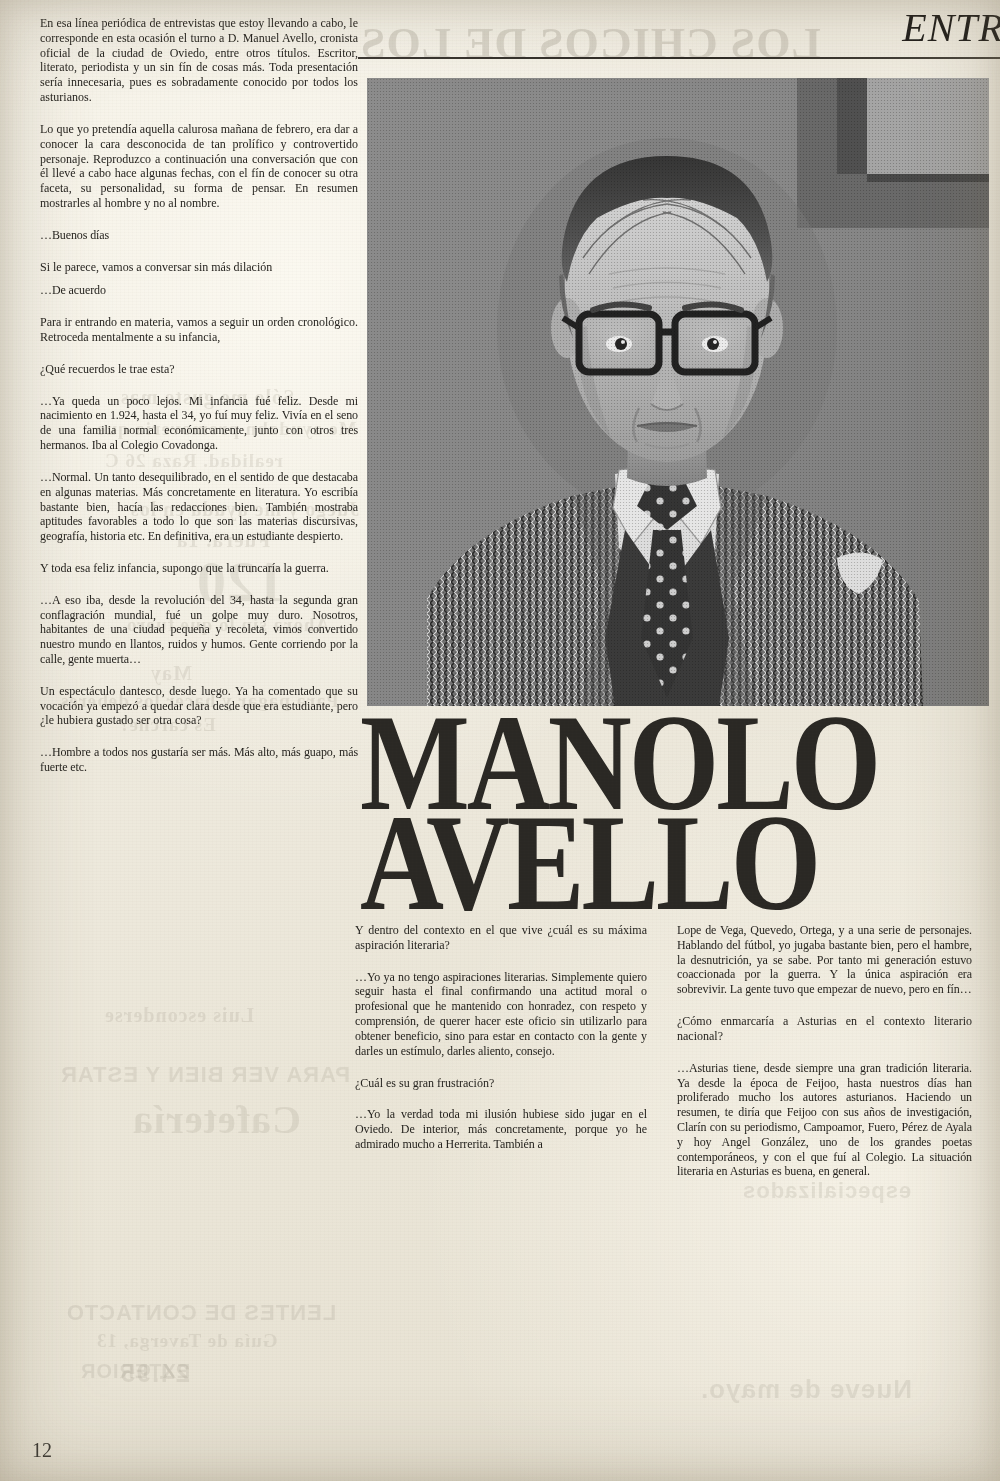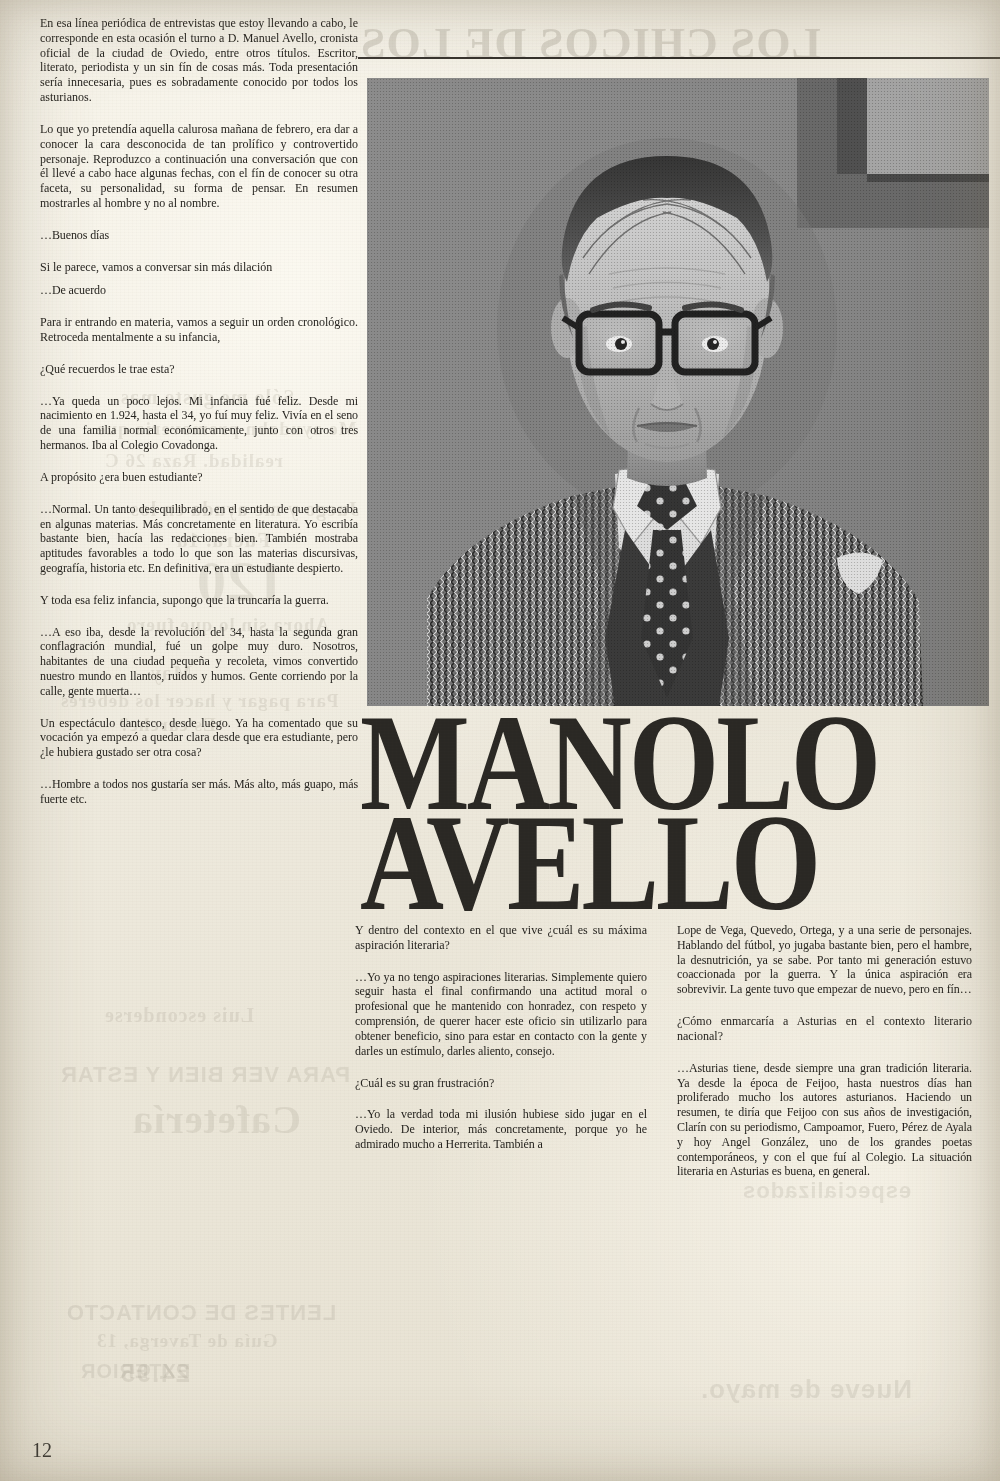--- a/index.html
+++ b/index.html
@@ -187,20 +187,23 @@
       <div class="ghost ghost-soft" style="left: 60px; top: 1062px; font-size: 22px;">PARA VER BIEN Y ESTAR</div>
       <div class="ghost ghost-serif ghost-soft" style="left: 132px; top: 1096px; font-size: 40px;">Cafetería</div>
       <div class="ghost ghost-soft" style="left: 66px; top: 1300px; font-size: 22px;">LENTES DE CONTACTO</div>
       <div class="ghost ghost-serif ghost-soft" style="left: 96px; top: 1330px; font-size: 19px;">Guía de Taverga, 13</div>
       <div class="ghost ghost-soft" style="left: 120px; top: 1358px; font-size: 26px;">24.95</div>
       <div class="ghost ghost-soft" style="left: 80px; top: 1360px; font-size: 20px;">EXTERIOR</div>
       <div class="ghost ghost-soft" style="left: 700px; top: 1374px; font-size: 26px;">Nueve de mayo.</div>
       <div class="ghost ghost-soft" style="left: 742px; top: 1178px; font-size: 22px;">especializados</div>
     </div>
 
+  <div class="masthead">
+    <div class="masthead-word">ENTR</div>
+  </div>
   <div class="header-rule"></div>
 
   <div class="photo">
     <div class="photo-inner">
       <svg viewBox="0 0 622 628" preserveAspectRatio="xMidYMid slice" width="100%" height="100%">
         <defs>
           <linearGradient id="bgWall" x1="0" y1="0" x2="1" y2="1">
             <stop offset="0%" stop-color="#8e8c85"></stop>
             <stop offset="45%" stop-color="#8a8881"></stop>
             <stop offset="100%" stop-color="#7e7c76"></stop>
@@ -357,21 +360,20 @@
 
   <div class="col" id="col-left">
       <p class="q">En esa línea periódica de entrevistas que estoy llevando a cabo, le corresponde en esta ocasión el turno a D. Manuel Avello, cronista oficial de la ciudad de Oviedo, entre otros títulos. Escritor, literato, periodista y un sin fín de cosas más. Toda presentación sería innecesaria, pues es sobradamente conocido por todos los asturianos.</p>
       <p class="q">Lo que yo pretendía aquella calurosa mañana de febrero, era dar a conocer la cara desconocida de tan prolífico y controvertido personaje. Reproduzco a continuación una conversación que con él llevé a cabo hace algunas fechas, con el fín de conocer su otra faceta, su personalidad, su forma de pensar. En resumen mostrarles al hombre y no al nombre.</p>
       <p class="a">…Buenos días</p>
       <p class="q tight">Si le parece, vamos a conversar sin más dilación</p>
       <p class="a">…De acuerdo</p>
       <p class="q">Para ir entrando en materia, vamos a seguir un orden cronológico. Retroceda mentalmente a su infancia,</p>
       <p class="q">¿Qué recuerdos le trae esta?</p>
       <p class="a">…Ya queda un poco lejos. Mi infancia fué feliz. Desde mi nacimiento en 1.924, hasta el 34, yo fuí muy feliz. Vivía en el seno de una familia normal económicamente, junto con otros tres hermanos. Iba al Colegio Covadonga.</p>
-      <p class="q">A propósito ¿era buen estudiante?</p>
       <p class="a">…Normal. Un tanto desequilibrado, en el sentido de que destacaba en algunas materias. Más concretamente en literatura. Yo escribía bastante bien, hacía las redacciones bien. También mostraba aptitudes favorables a todo lo que son las materias discursivas, geografía, historia etc. En definitiva, era un estudiante despierto.</p>
       <p class="q">Y toda esa feliz infancia, supongo que la truncaría la guerra.</p>
       <p class="a">…A eso iba, desde la revolución del 34, hasta la segunda gran conflagración mundial, fué un golpe muy duro. Nosotros, habitantes de una ciudad pequeña y recoleta, vimos convertido nuestro mundo en llantos, ruidos y humos. Gente corriendo por la calle, gente muerta…</p>
       <p class="q">Un espectáculo dantesco, desde luego. Ya ha comentado que su vocación ya empezó a quedar clara desde que era estudiante, pero ¿le hubiera gustado ser otra cosa?</p>
       <p class="a">…Hombre a todos nos gustaría ser más. Más alto, más guapo, más fuerte etc.</p>
     </div>
   <div class="col" id="col-mid">
       <p class="q">Y dentro del contexto en el que vive ¿cuál es su máxima aspiración literaria?</p>
       <p class="a">…Yo ya no tengo aspiraciones literarias. Simplemente quiero seguir hasta el final confirmando una actitud moral o profesional que he mantenido con honradez, con respeto y comprensión, de querer hacer este oficio sin utilizarlo para obtener beneficio, sino para estar en contacto con la gente y darles un estímulo, darles aliento, consejo.</p>
       <p class="q">¿Cuál es su gran frustración?</p>

